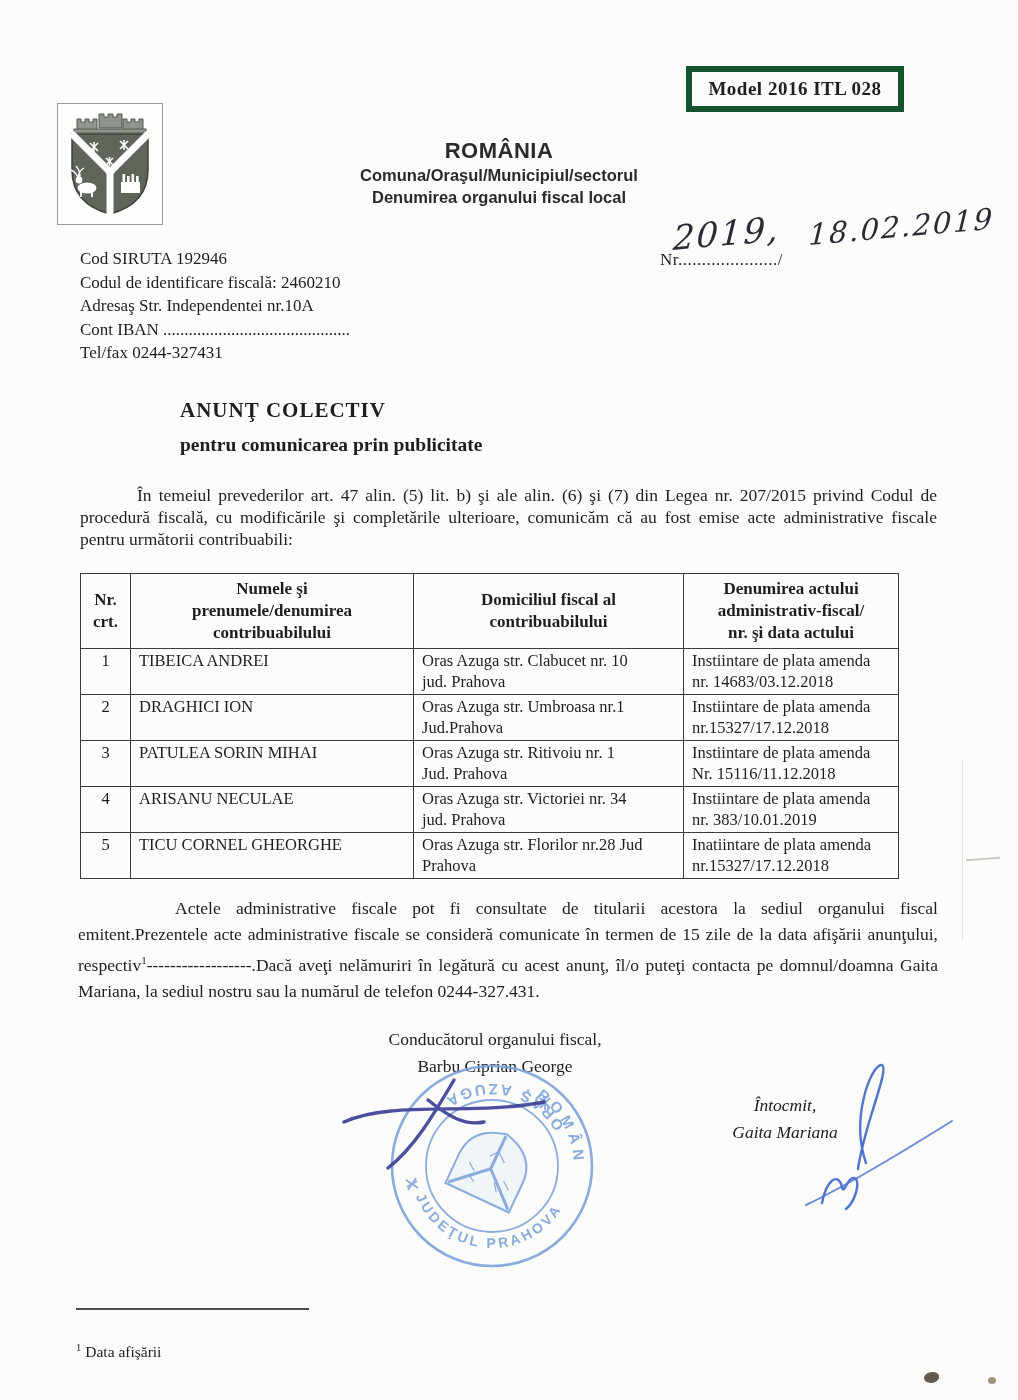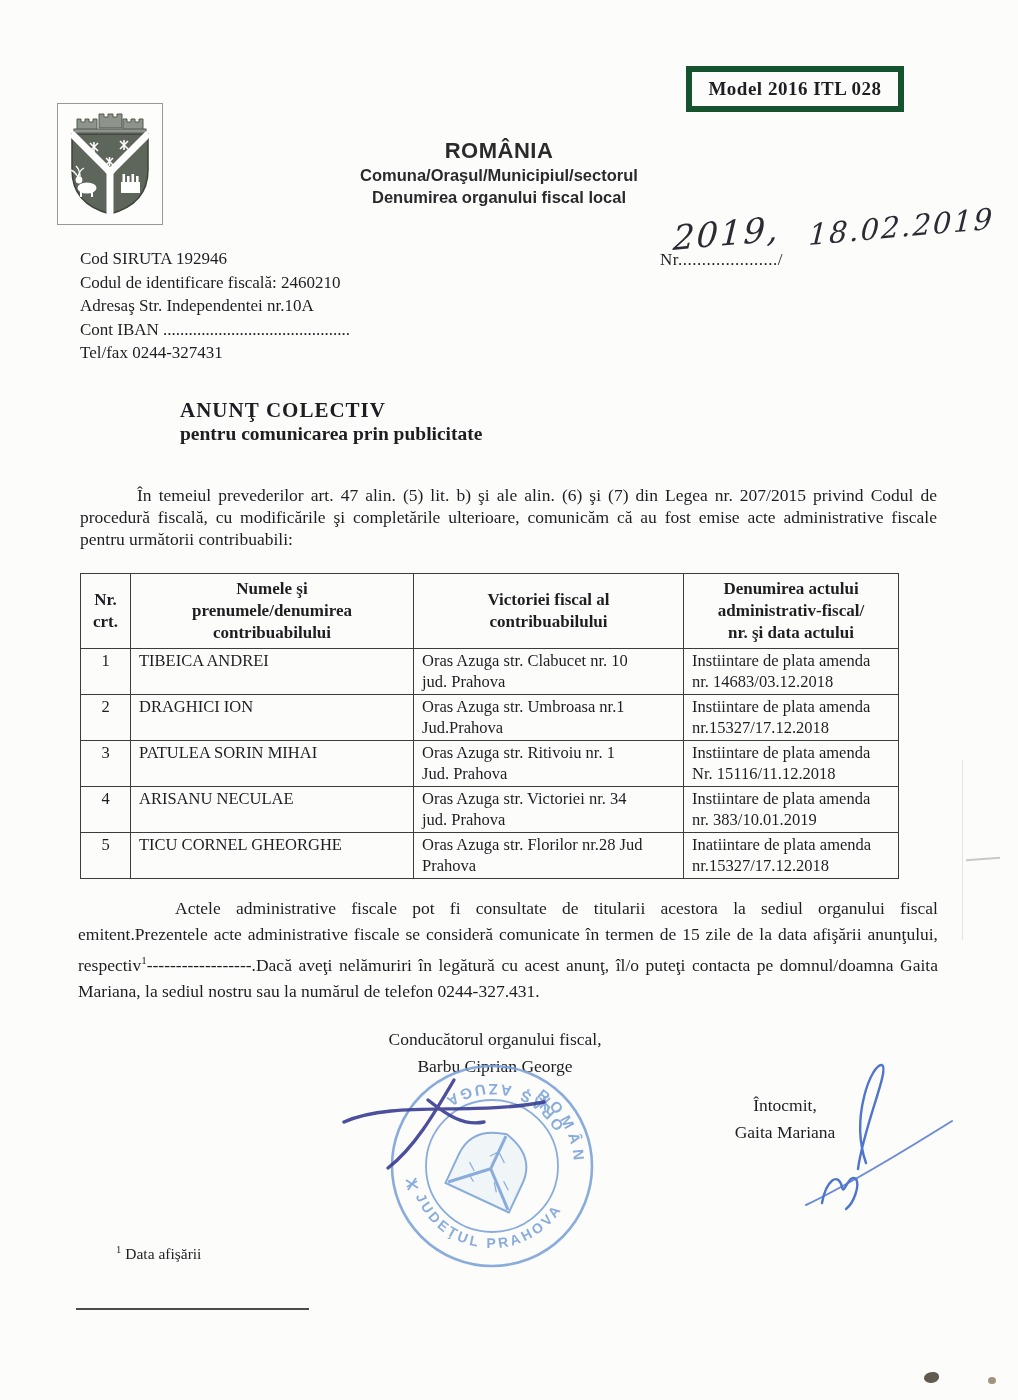--- a/index.html
+++ b/index.html
@@ -38,44 +38,44 @@
     font-family:"DejaVu Serif", serif;font-style:italic;color:#2b2b33;
     transform:rotate(-5deg) skewX(-8deg);transform-origin:left bottom;
     letter-spacing:2px;white-space:nowrap;
   }
   .hand-nr{left:672px;top:218px;font-size:34px;}
   .hand-date{left:808px;top:218px;font-size:29px;}
 
   
   .title-block{left:180px;top:398px;width:640px;text-align:left;}
   .title-main{font-size:21px;font-weight:bold;letter-spacing:1px;}
-  .title-sub{font-size:19.5px;font-weight:bold;}
+  .title-sub{font-size:19.5px;font-weight:bold;margin-top:11px;}
 
   
   .intro{left:80px;top:484px;width:857px;font-size:17.5px;line-height:22px;
     text-align:justify;text-indent:57px;font-family:Liberation Serif, serif;}
   .body2{left:78px;top:895px;width:860px;font-size:17.5px;line-height:26px;
     text-align:justify;text-indent:97px;}
   .body2 sup{font-size:11px;}
 
   
   table.main{left:80px;top:573px;border-collapse:collapse;table-layout:fixed;width:818px;position:absolute;}
   table.main th, table.main td{border:1.5px solid #3c3c3c;}
   table.main th{font-weight:bold;font-size:17px;line-height:22px;text-align:center;vertical-align:middle;height:70px;padding:2px 4px;}
   table.main td{font-size:16.5px;line-height:20.5px;vertical-align:top;padding:2px 8px 2px 8px;height:41px;}
   td.nr-cell{text-align:center;font-size:17px;padding-left:2px;}
   .c1{width:50px;}.c2{width:283px;}.c3{width:270px;}.c4{width:215px;}
 
   
   .sig-left{left:330px;top:1026px;width:330px;text-align:center;font-size:17.5px;line-height:27px;}
-  .sig-right{left:700px;top:1092px;width:170px;text-align:center;font-size:17.5px;line-height:27px;}
+  .sig-right{left:700px;top:1092px;width:170px;text-align:center;font-size:17.5px;line-height:27px;font-style:italic;}
 
   
   .footnote-line{left:76px;top:1308px;width:233px;border-top:2px solid #4c4c4c;height:0;}
-  .footnote{left:76px;top:1244px;font-size:15.5px;margin-left:40px;}
+  .footnote{left:76px;top:1342px;font-size:15.5px;}
   .footnote sup{font-size:10.5px;margin-right:4px;}
 
   
   .smudge1{left:924px;top:1372px;width:15px;height:11px;background:#473d30;border-radius:60% 40% 55% 45%;opacity:.85;}
   .smudge2{left:988px;top:1377px;width:8px;height:7px;background:#7a6647;border-radius:50%;opacity:.7;}
   .edge-dash{left:966px;top:858px;width:34px;height:2px;background:#c9c9c4;transform:rotate(-4deg);}
   .fold{left:962px;top:760px;width:1px;height:180px;background:#e4e4df;}
 </style>
 </head>
 <body>
@@ -177,21 +177,21 @@
     <th>
       <div>Nr.</div>
       <div>crt.</div>
     </th>
     <th>
       <div>Numele şi</div>
       <div>prenumele/denumirea</div>
       <div>contribuabilului</div>
     </th>
     <th>
-      <div>Victoriei fiscal al</div>
+      <div>Domiciliul fiscal al</div>
       <div>contribuabilului</div>
     </th>
     <th>
       <div>Denumirea actului</div>
       <div>administrativ-fiscal/</div>
       <div>nr. şi data actului</div>
     </th>
   </tr>
   <tr>
     <td class="nr-cell">1</td>

